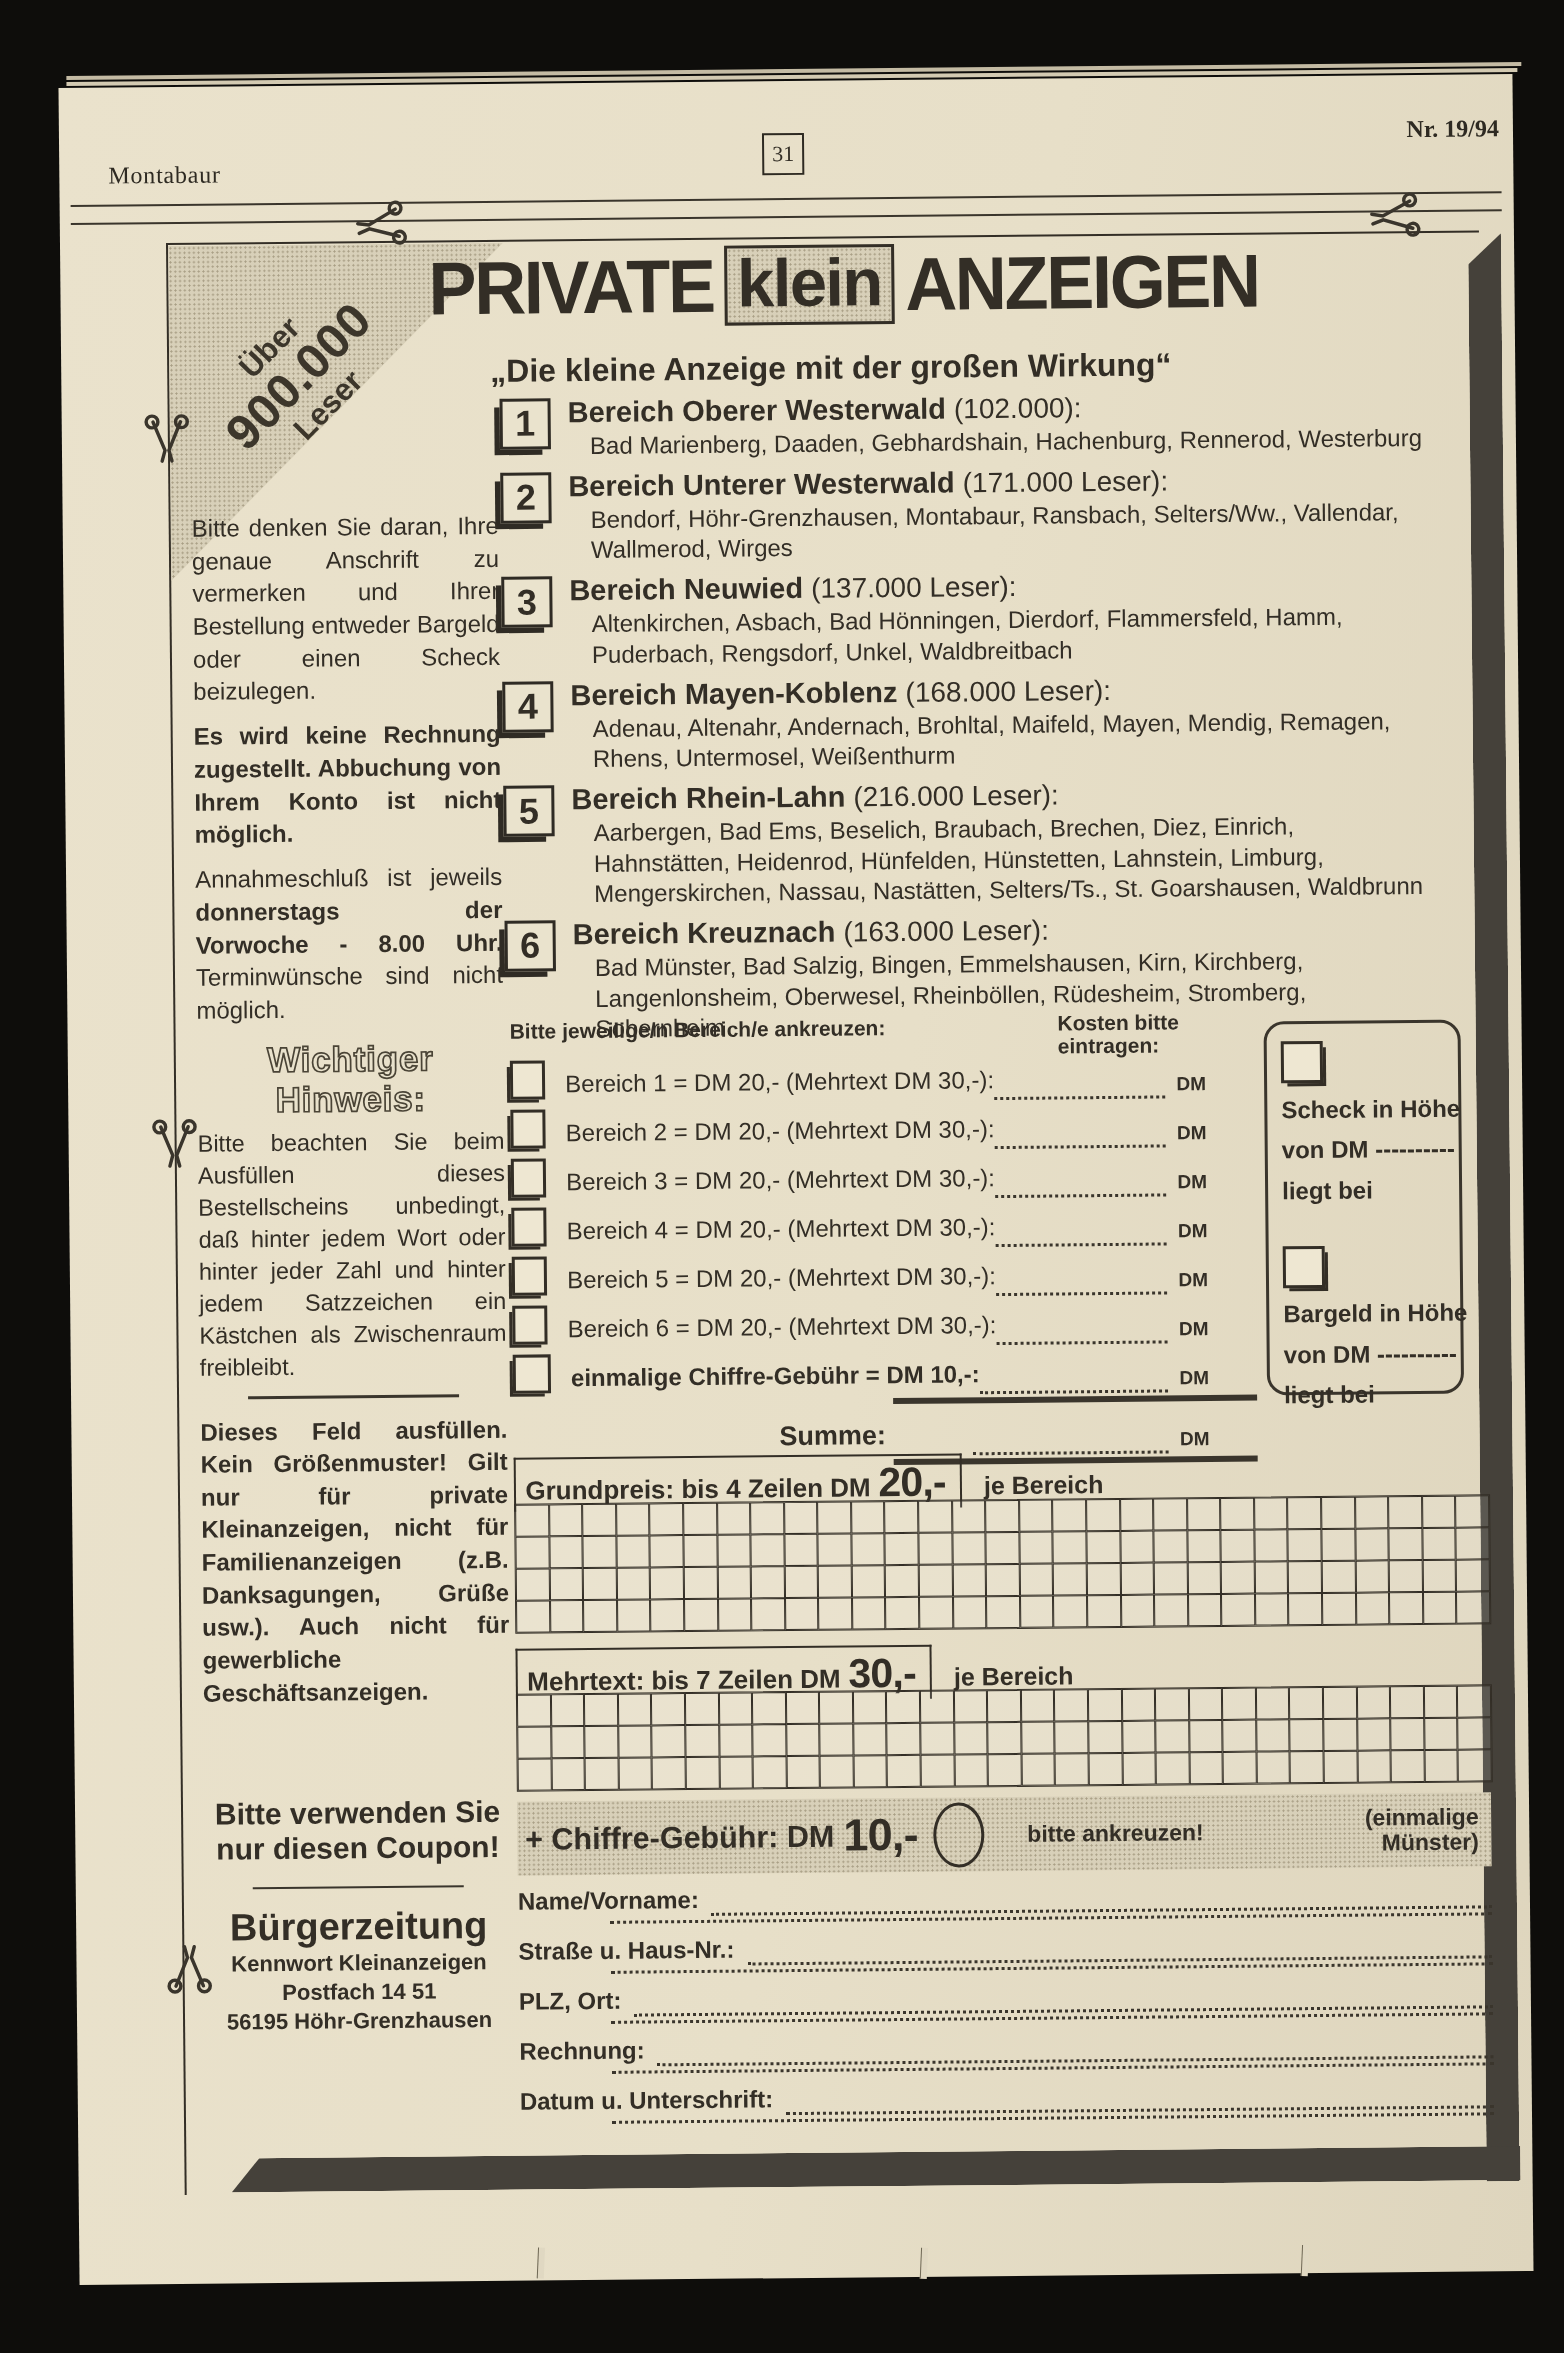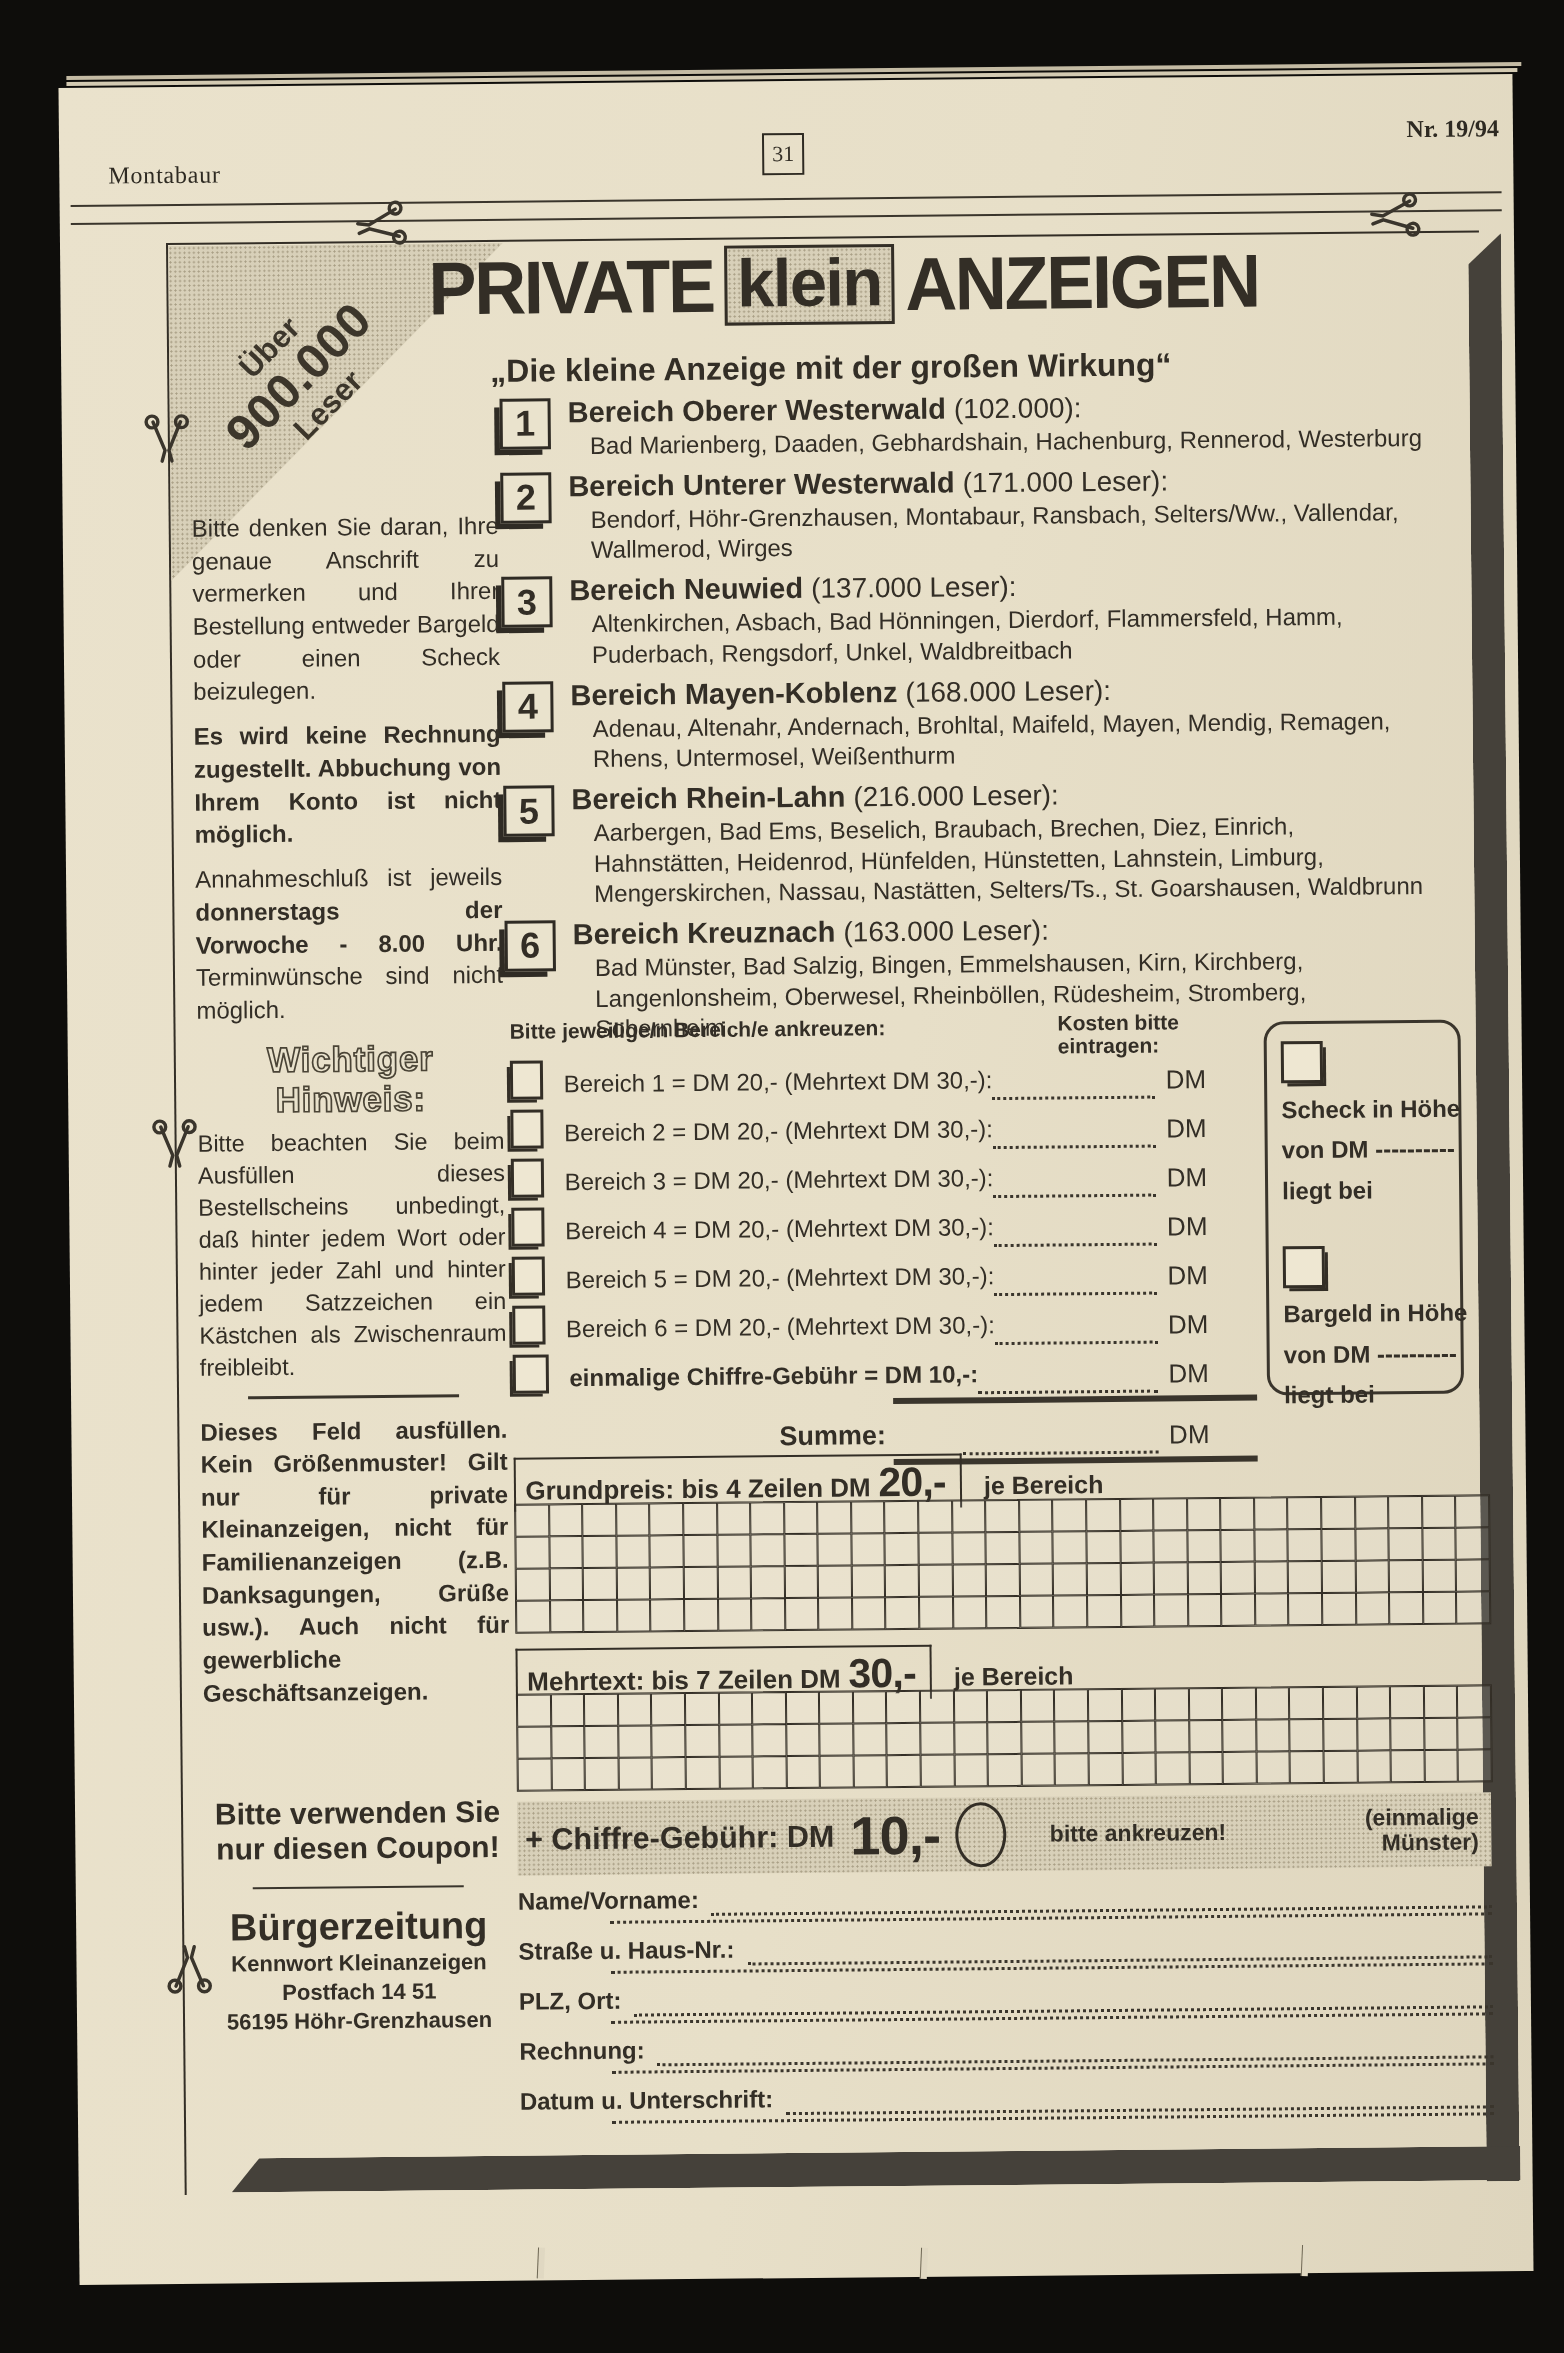--- a/index.html
+++ b/index.html
@@ -76,21 +76,21 @@
   .order{position:absolute;left:442px;top:936px;width:696px;}
   .ohead{position:relative;height:36px;}
   .oh-l{position:absolute;left:0;top:0;font-size:21px;font-weight:700;}
   .oh-r{position:absolute;left:548px;top:-3.1px;width:203px;font-size:21px;font-weight:700;line-height:1.1;}
   .orow{display:flex;align-items:flex-end;height:49px;}
   .cb{width:33px;height:33px;border:3.1px solid #332e26;background:#eee7d2;
     box-shadow:-4.7px 4.7px 0 -1.6px #332e26;margin-bottom:4.7px;}
   .olabel{font-size:24px;font-weight:400;margin-left:20.3px;margin-bottom:6.3px;white-space:nowrap;}
   .olabel.bold{font-weight:700;}
   .dotline{margin-left:auto;width:196px;border-bottom:3.9px dotted #3a352c;height:23.5px;}
-  .dm{font-size:26px;font-weight:400;margin-left:11px;margin-bottom:3.1px;}
+  .dm{font-size:19px;font-weight:700;margin-left:11px;margin-bottom:3.1px;}
   .sumbar{margin-left:380px;width:364px;height:6.3px;background:#3a352c;margin-top:3.1px;}
   .sumrow{display:flex;align-items:flex-end;height:45px;margin-top:6.3px;}
   .sumlabel{margin-left:266px;font-size:27px;font-weight:700;margin-bottom:4.7px;}
 
   
   .paybox{position:absolute;left:1196px;top:945px;width:197px;height:374px;
     border:3.1px solid #3a352c;border-radius:20.3px;padding:17px 14px;box-sizing:border-box;}
   .pcb{width:36px;height:36px;border:3.1px solid #332e26;background:#eee7d2;
     box-shadow:4.7px 4.7px 0 -1.6px #332e26;}
   .pline{font-size:24px;font-weight:600;margin-top:12.5px;white-space:nowrap;}
@@ -102,21 +102,21 @@
     padding:3.1px 14px 1.6px 9.4px;}
   .ghead .glabel{font-size:26px;font-weight:700;white-space:nowrap;}
   .ghead .gprice{font-size:41px;font-weight:800;letter-spacing:-0.8px;margin-left:7.8px;}
   .ghead .gsuffix{font-size:25px;font-weight:700;margin-left:22px;margin-bottom:6.3px;}
   .char-grid{position:absolute;left:442px;width:974px;display:grid;border:1.6px solid #332e26;}
   .char-grid div{border:1.6px solid #332e26;height:30px;background:rgba(255,255,255,0.12);}
 
   
   .chiffre{position:absolute;left:442px;top:1718px;width:974px;height:74px;display:flex;align-items:center;}
   .chf-label{font-size:30.5px;font-weight:800;margin-left:7.8px;white-space:nowrap;}
-  .chf-price{font-size:54px;font-weight:800;letter-spacing:-0.8px;margin-left:16px;}
+  .chf-price{font-size:45px;font-weight:800;letter-spacing:-0.8px;margin-left:9px;}
   .chf-circle{width:45px;height:59px;border:3.9px solid #332e26;border-radius:50%;margin-left:15.6px;background:transparent;}
   .chf-note{font-size:23px;font-weight:800;margin-left:43px;}
   .chf-fee{margin-left:auto;margin-right:12.5px;text-align:right;font-size:23px;font-weight:800;line-height:1.08;}
 
   
   .fields{position:absolute;left:442px;top:1804px;width:974px;}
   .field{position:relative;height:50px;display:flex;align-items:flex-start;}
   .flabel{font-size:24px;font-weight:600;white-space:nowrap;}
   .lineA{flex:1;margin-left:12.5px;border-bottom:3.1px dotted #3a352c;height:27px;}
   .lineB{position:absolute;left:92px;right:0;top:34px;border-bottom:3.1px dotted #3a352c;height:0;}

